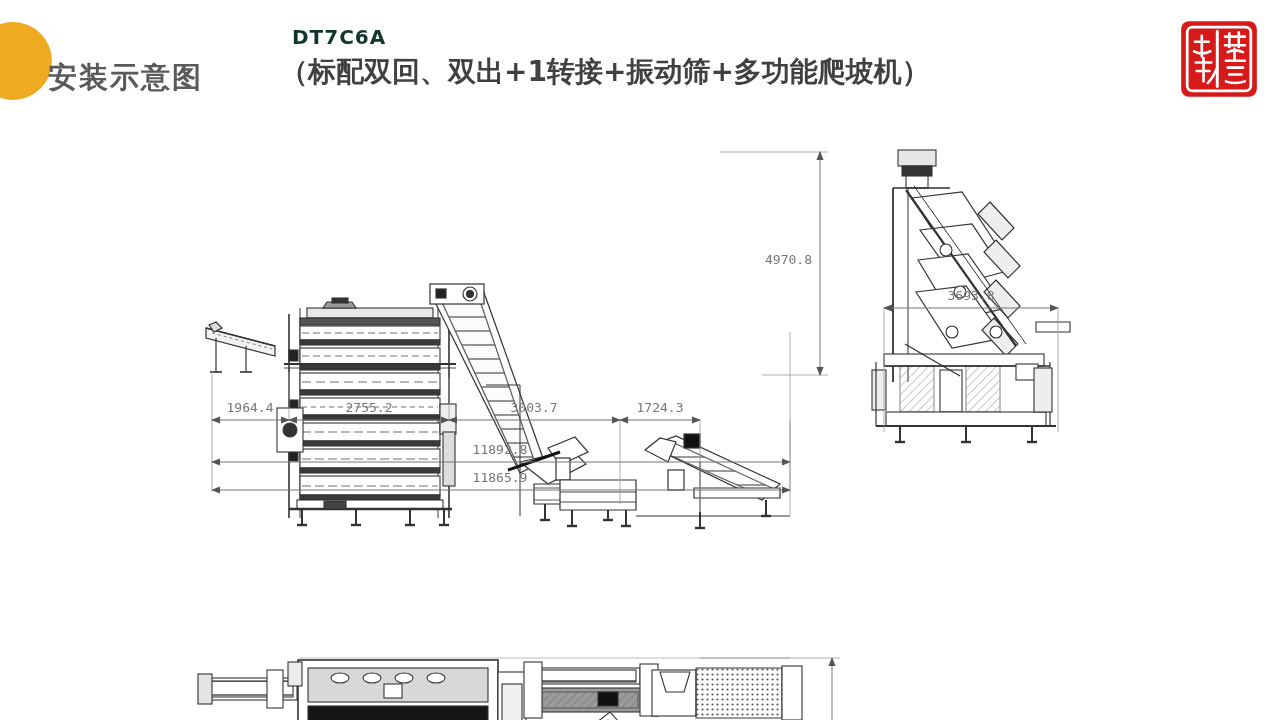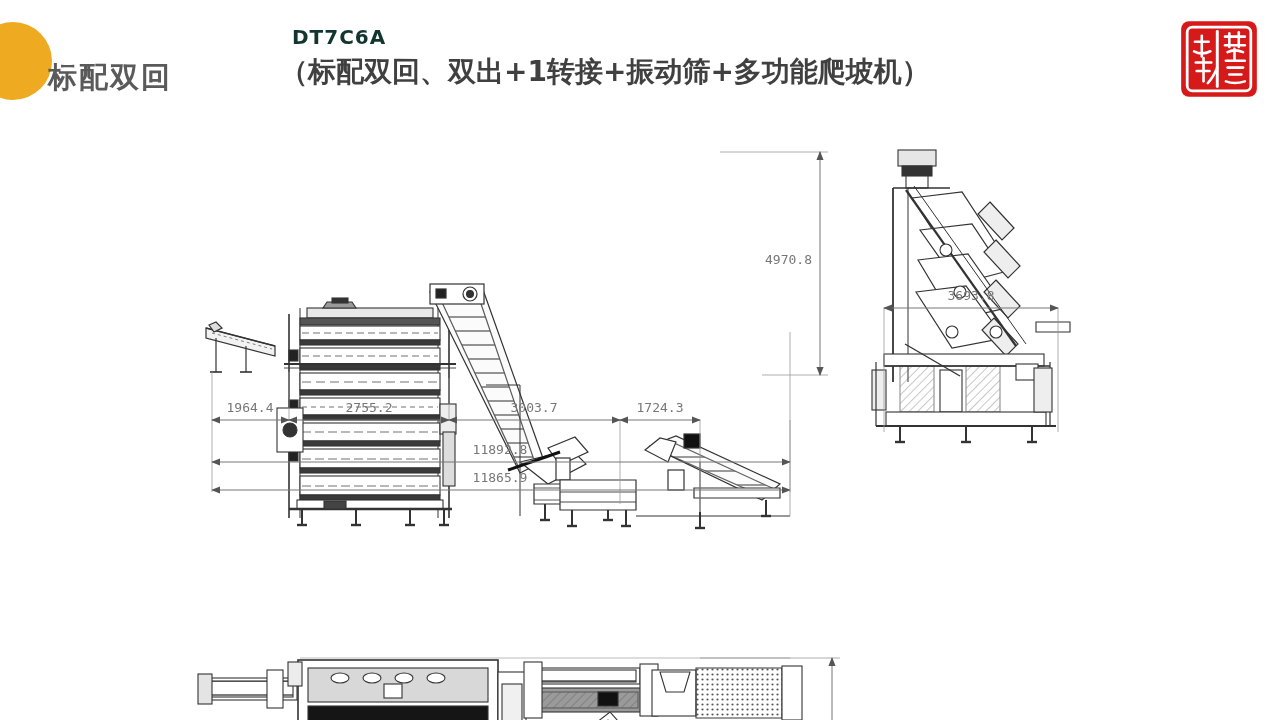--- a/index.html
+++ b/index.html
@@ -48,21 +48,21 @@
   
   .drawing{ position:absolute; left:0; top:132px; width:1280px; height:588px; }
   .drawing svg{ display:block; }
 </style>
 </head>
 <body>
 
 <div id="slide">
 
   <div class="badge-circle"></div>
-  <div class="badge-label">标配双回</div>
+  <div class="badge-label">安装示意图</div>
 
   <div class="title-block">
     <div class="title-main">DT7C6A</div>
     <div class="title-sub">（标配双回、双出+1转接+振动筛+多功能爬坡机）</div>
   </div>
 
   <svg class="seal" viewBox="0 0 100 100">
     <rect x="6" y="6" width="88" height="88" rx="9" fill="#d61a1a"></rect>
     <rect x="13" y="13" width="74" height="74" rx="6" fill="none" stroke="#ffffff" stroke-width="3.2"></rect>
     <g fill="none" stroke="#ffffff" stroke-width="3" stroke-linecap="round">

